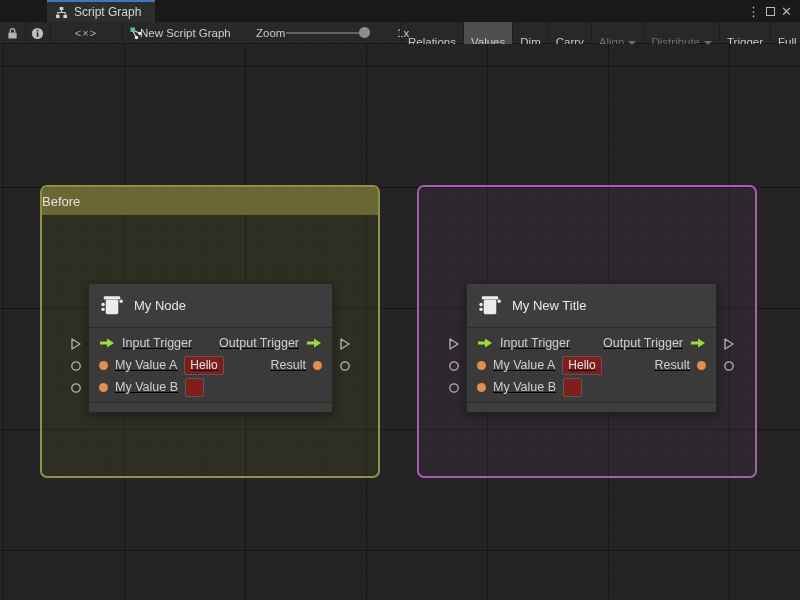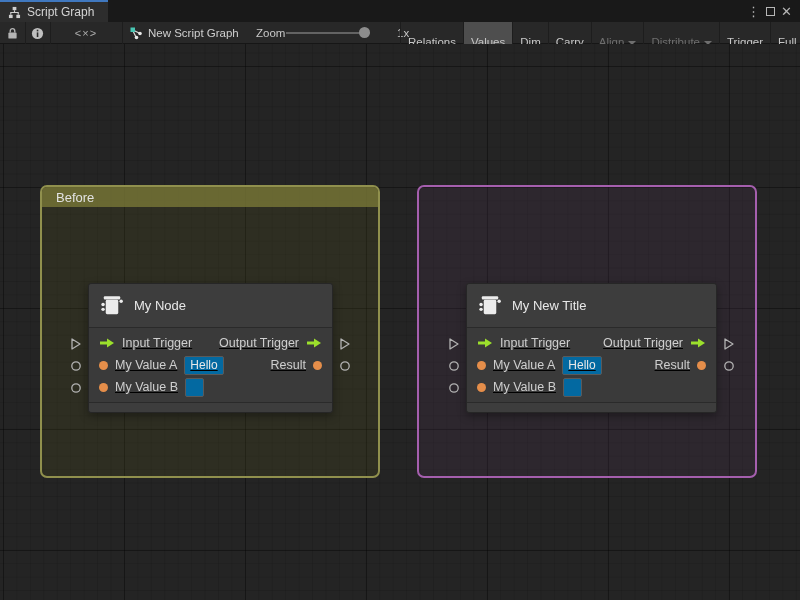--- a/index.html
+++ b/index.html
@@ -2,21 +2,21 @@
 <html><head>
 <meta charset="utf-8">
 <style>
   * { margin:0; padding:0; box-sizing:border-box; }
   html,body { width:800px; height:600px; overflow:hidden; background:#191919;
     font-family:"Liberation Sans", sans-serif; }
   .window { position:relative; width:800px; height:600px; background:#191919; }
 
   
   .tabbar { position:absolute; top:0; left:0; width:800px; height:22px;
-    background:#191919; display:flex; align-items:stretch; }
+    background:#191919; display:flex; align-items:stretch;padding-left:47px; }
   .tab { display:flex; align-items:center; gap:6px; padding:0 14px 0 8px;
     background:#2d2d2d; border-top:2px solid #4078bf; color:#d4d4d4; font-size:12px; }
   .win-controls { margin-left:auto; display:flex; align-items:center; gap:6px; padding-right:8px; }
   .win-controls .glyph { color:#b6b6b6; font-size:13px; line-height:1; cursor:default; }
   .maxbox { width:9px; height:9px; border:1.5px solid #b6b6b6; display:inline-block; }
 
   
   .toolbar { position:absolute; top:22px; left:0; width:800px; height:22px;
     background:#282828; border-bottom:1px solid #161616; color:#c8c8c8; font-size:11.5px; }
   .tseg { position:absolute; top:0; height:22px; display:flex; align-items:center; justify-content:center; }
@@ -40,40 +40,40 @@
     background-image:
       linear-gradient(to right, rgba(0,0,0,0.32) 1px, transparent 1px),
       linear-gradient(to bottom, rgba(0,0,0,0.32) 1px, transparent 1px),
       linear-gradient(to right, rgba(0,0,0,0.10) 1px, transparent 1px),
       linear-gradient(to bottom, rgba(0,0,0,0.10) 1px, transparent 1px);
     background-size:121px 121px, 121px 121px, 13.44px 13.44px, 13.44px 13.44px;
     background-position:3px 22px; }
 
   
   .group { position:absolute; width:340px; height:293px; border-radius:7px; }
-  .group-header { height:20px; border-radius:5px 5px 0 0; display:flex; align-items:center;
-    padding-left:14px; font-size:13px; color:#e2e2e2; }
+  .group-header { height:28px; border-radius:5px 5px 0 0; display:flex; align-items:center;
+    padding-left:0; font-size:13px; color:#e2e2e2; }
   .group-body { position:absolute; top:24px; bottom:0; left:0; right:0; border-radius:0 0 5px 5px; }
   .group.before { left:40px; top:141px; border:2px solid #90904d; background:rgba(92,92,30,0.18); }
   .group.before .group-header { background:rgba(122,121,55,0.78); }
   .group.after { left:417px; top:141px; border:2px solid #a55fae; background:rgba(90,55,96,0.18); }
   .group.after .group-header { background:rgba(150,83,156,0.78); }
 
   
   .node { position:absolute; width:245px; background:#3a3a3a; border:1px solid #262626;
     border-radius:3px; box-shadow:0 3px 8px rgba(0,0,0,0.35); }
   .node-header { height:44px; background:#3d3d3d; border-bottom:1px solid #2a2a2a;
     display:flex; align-items:center; gap:9px; padding:0 10px; border-radius:3px 3px 0 0; }
   .node-title { color:#e8e8e8; font-size:13px; }
   .node-body { padding:4px 0; }
   .node-row { height:22px; display:flex; align-items:center; justify-content:space-between;
     padding:0 10px; }
   .row-left, .row-right { display:flex; align-items:center; gap:7px;text-decoration:underline; }
   .port-label { color:#cfcfcf; font-size:12.5px; white-space:nowrap; }
-  .value-field { height:19px; min-width:19px; background:#0369a1; border:1px solid #5a5a5a;
+  .value-field { height:19px; min-width:19px; background:#7f1d1d; border:1px solid #5a5a5a;
     border-radius:2px; color:#e8e8e8; font-size:12px; display:flex; align-items:center;
     padding:0 5px; }
   .value-field.small { width:19px; padding:0; }
   .node-footer { height:10px; background:#3d3d3d; border-top:1px solid #2a2a2a;
     border-radius:0 0 3px 3px; }
   .dot { width:9px; height:9px; border-radius:50%; background:#e58e4a; flex:none; }
   .ext-port { position:absolute; width:12px; height:12px; }
   .ext-left { left:-19px; } .ext-right { right:-19px; }
 
   svg { display:block; }
@@ -128,21 +128,21 @@
     <div class="tsep" style="left:122px;"></div>
 
     <div class="tseg" style="left:128px;width:16px;">
       <svg width="14" height="14" viewBox="0 0 14 14">
         <path d="M4 4 L10 7 M4 5 L7 11" stroke="#d8d8d8" stroke-width="1.2"></path>
         <rect x="1.5" y="1.5" width="4.5" height="4.5" fill="#49c7b4"></rect>
         <circle cx="11" cy="7.5" r="1.8" fill="#e8e8e8"></circle>
         <circle cx="7.5" cy="11.5" r="1.8" fill="#e8e8e8"></circle>
       </svg>
     </div>
-    <div class="tseg graph-label" style="left:148px;">New Script Graph</div>
+    <div class="tseg graph-label" style="left:140px;">New Script Graph</div>
 
     <div class="tseg" style="left:256px;">Zoom</div>
     <div class="zoom-track"></div>
     <div class="zoom-handle"></div>
     <div class="tseg" style="left:397px;">1x</div>
 
     <div class="btn-cluster">
       <div class="tbtn">
         <span>Relations</span>
         </div>

